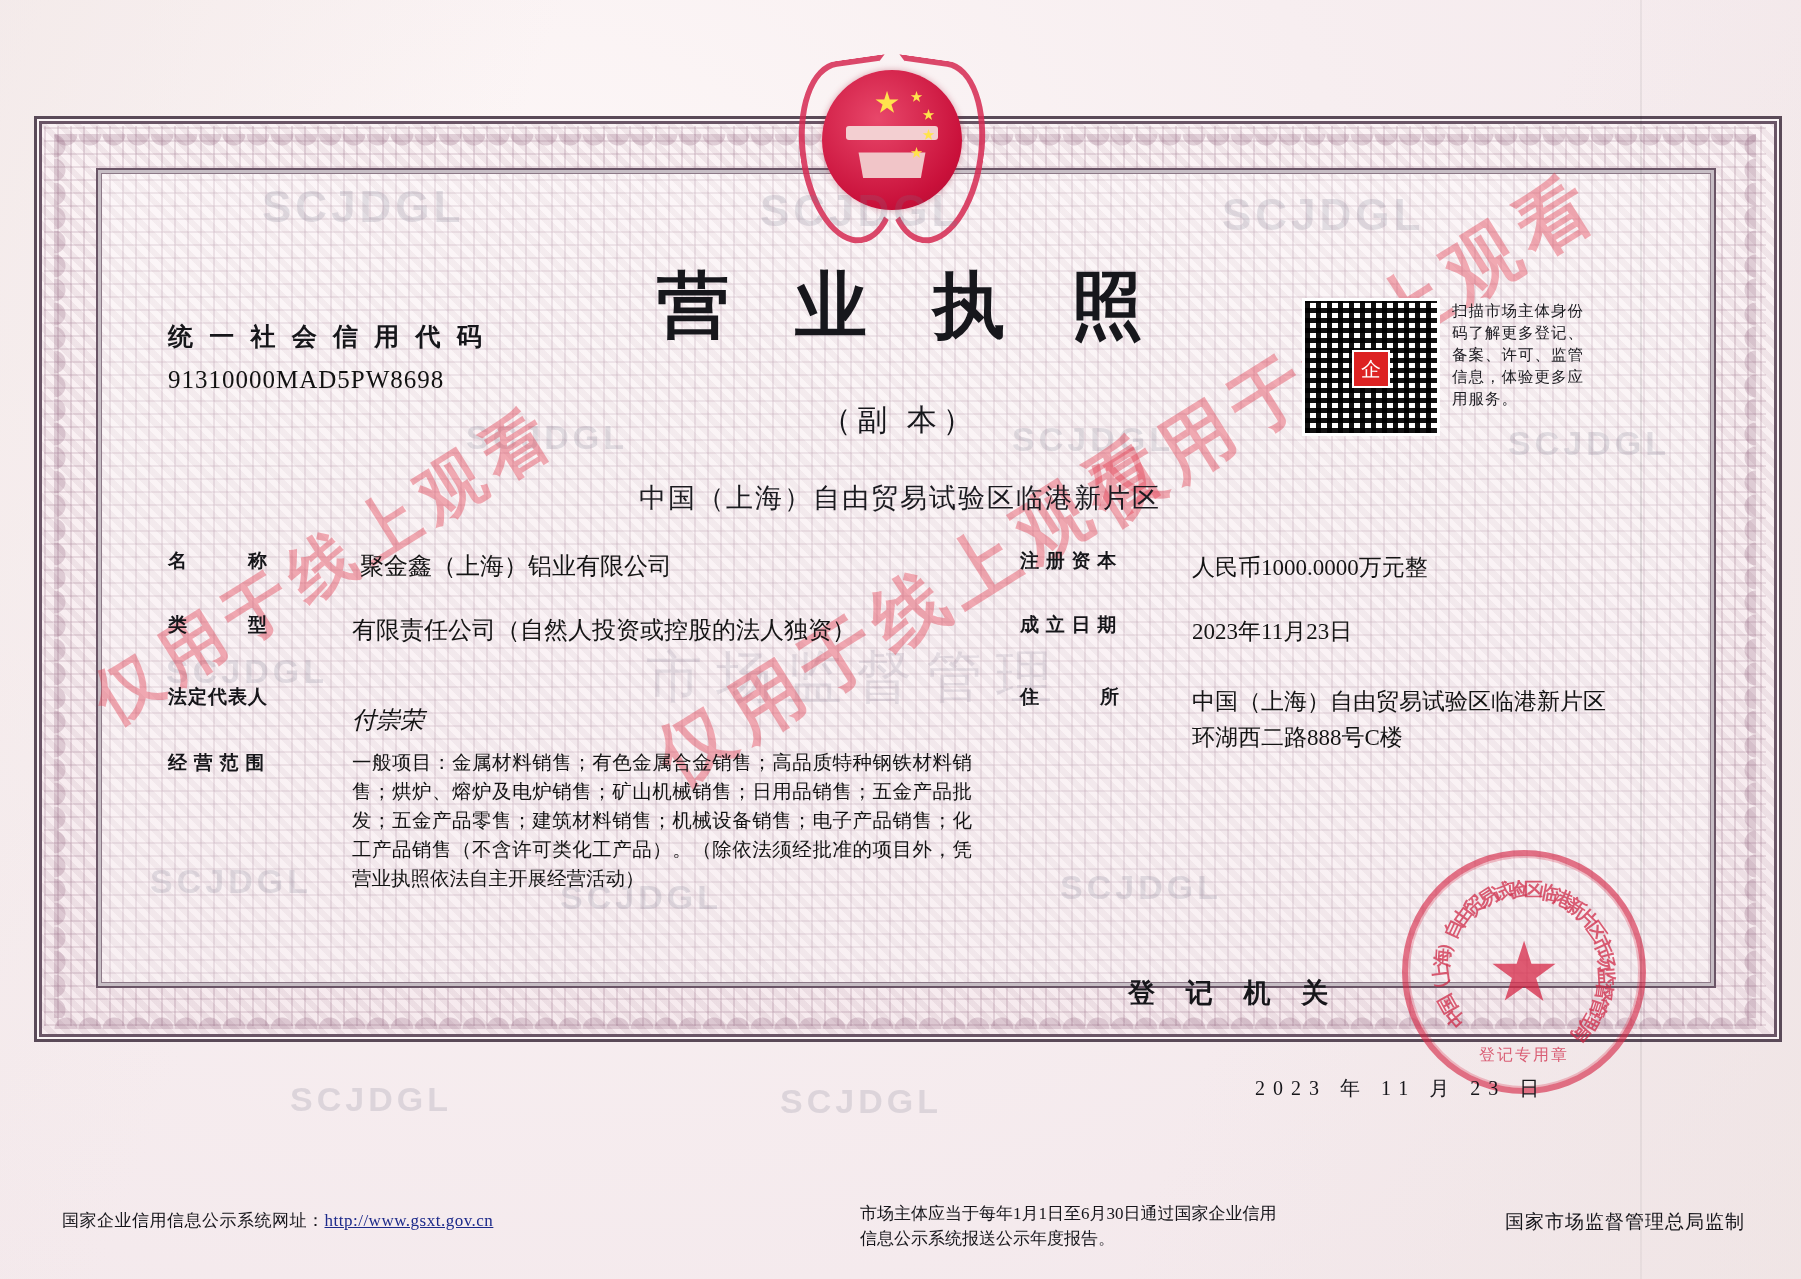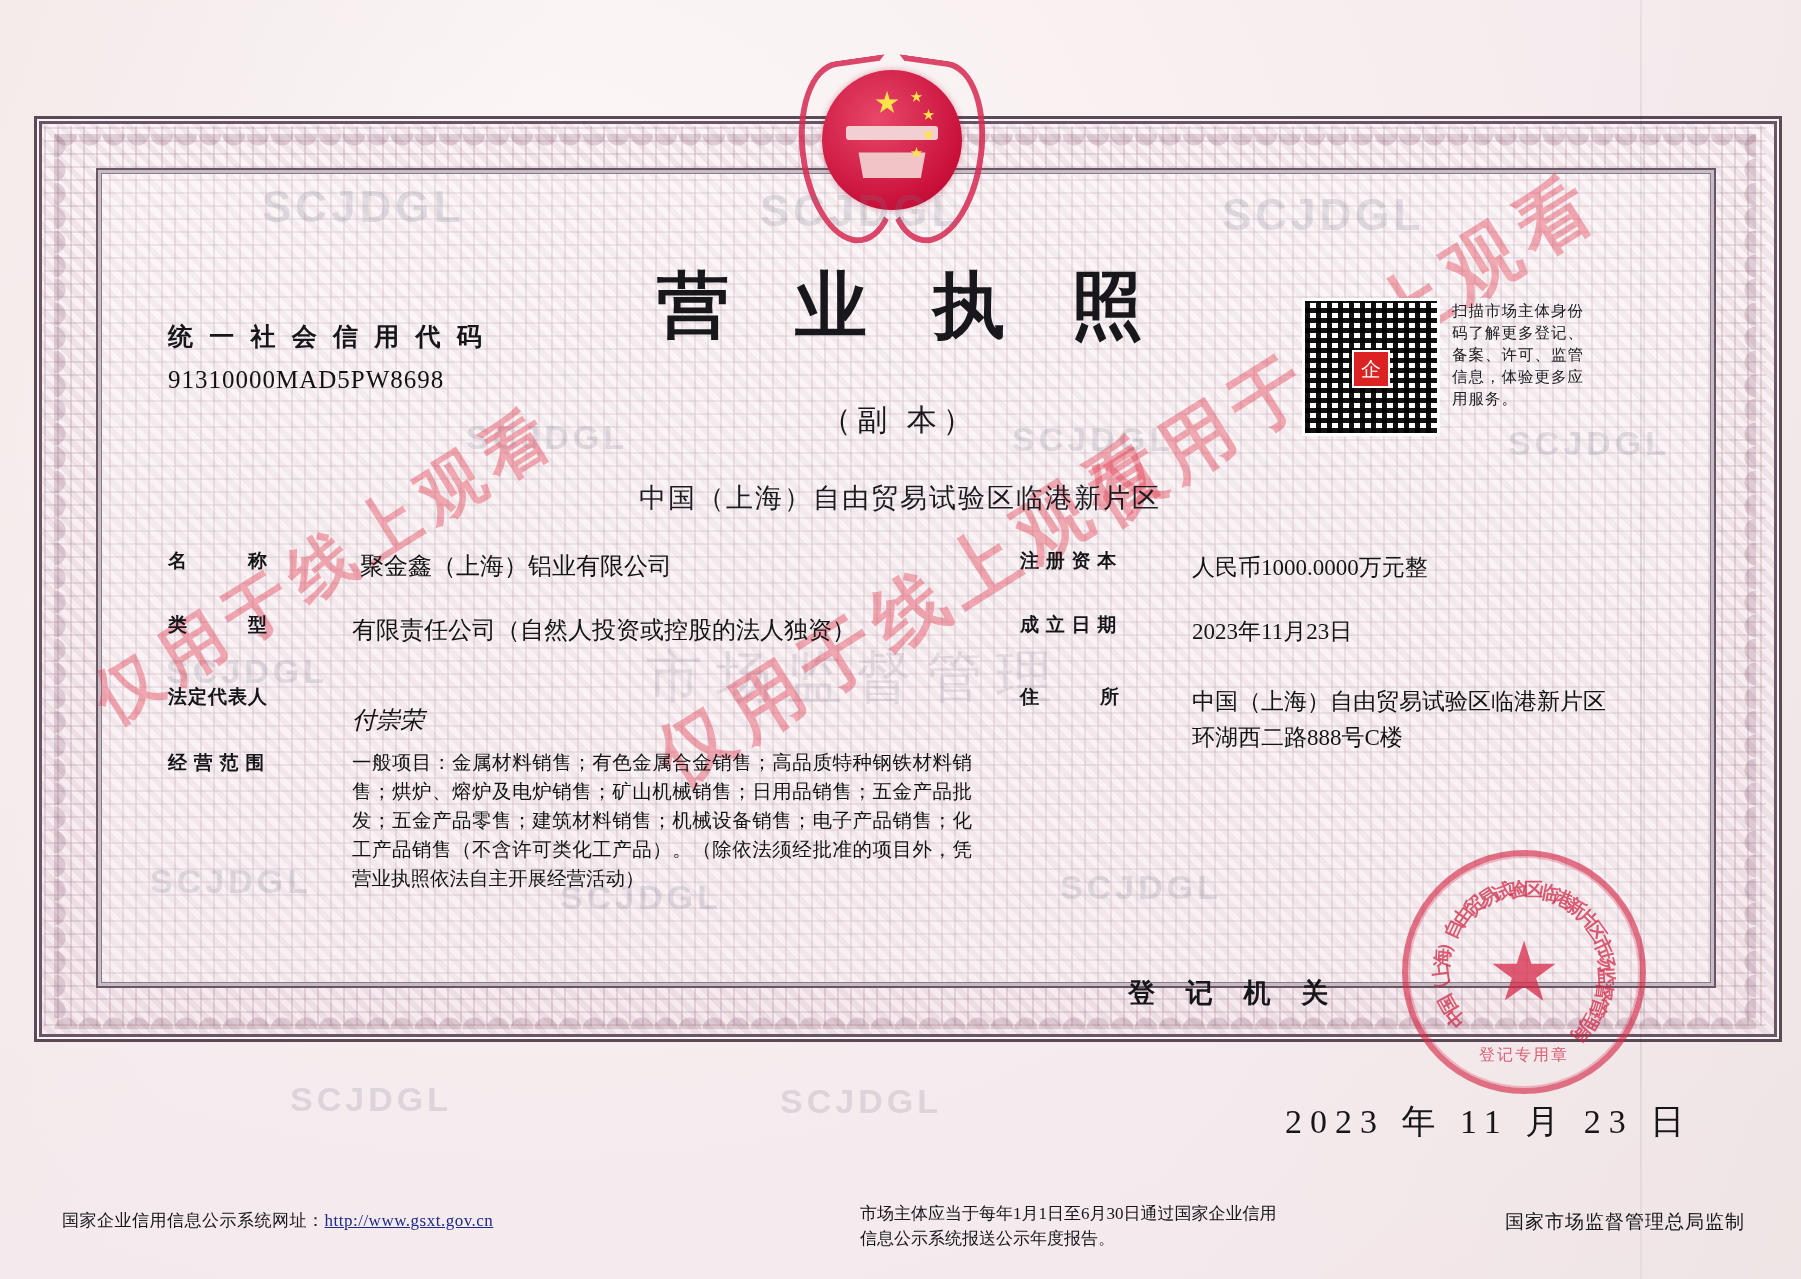--- a/index.html
+++ b/index.html
@@ -84,21 +84,21 @@
   .row-label{position:absolute;font-size:19px;font-weight:700;color:#16161a;letter-spacing:1px;}
   .row-value{position:absolute;font-size:24px;color:#141414;letter-spacing:0px;}
 
   .scope-text{position:absolute;left:352px;top:748px;width:620px;font-size:19.5px;line-height:29px;
       color:#141414;text-align:justify;}
 
   .rightcol .row-value{font-size:23px;}
 
   .registry-label{position:absolute;left:1128px;top:975px;font-size:27px;font-weight:700;
       letter-spacing:12px;color:#16161a;}
-  .date-line{position:absolute;left:1285px;top:1075px;font-size:34px;letter-spacing:8px;color:#16161a;margin-top:24px;}
+  .date-line{position:absolute;left:1255px;top:1075px;font-size:20px;letter-spacing:8px;color:#16161a;}
 
   
   .seal{position:absolute;left:1402px;top:850px;width:232px;height:232px;border-radius:50%;
       border:6px solid rgba(214,40,70,.72);opacity:.88;
       box-shadow:inset 0 0 0 2px rgba(214,40,70,.30);}
   .seal .inner-star{position:absolute;left:50%;top:50%;transform:translate(-50%,-50%);
       color:rgba(214,40,70,.85);font-size:72px;line-height:72px;}
   .seal .ring-text{position:absolute;inset:0;}
   .seal .ring-text span{position:absolute;left:50%;top:50%;font-size:19px;color:rgba(206,35,66,.82);
       font-weight:700;transform-origin:0 0;}

